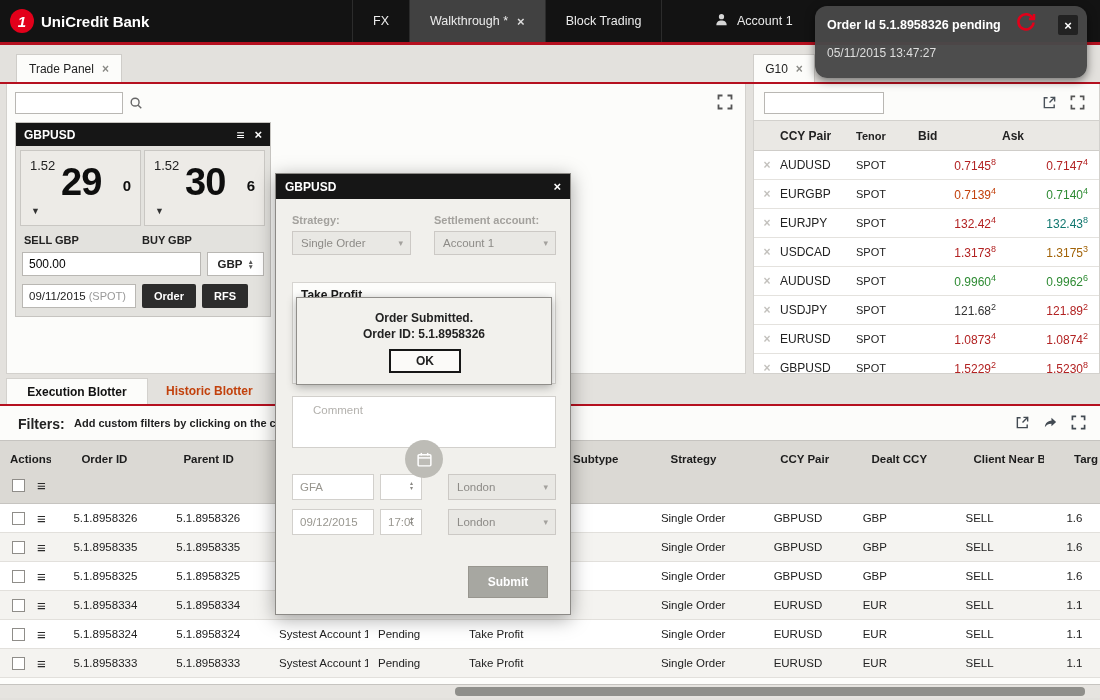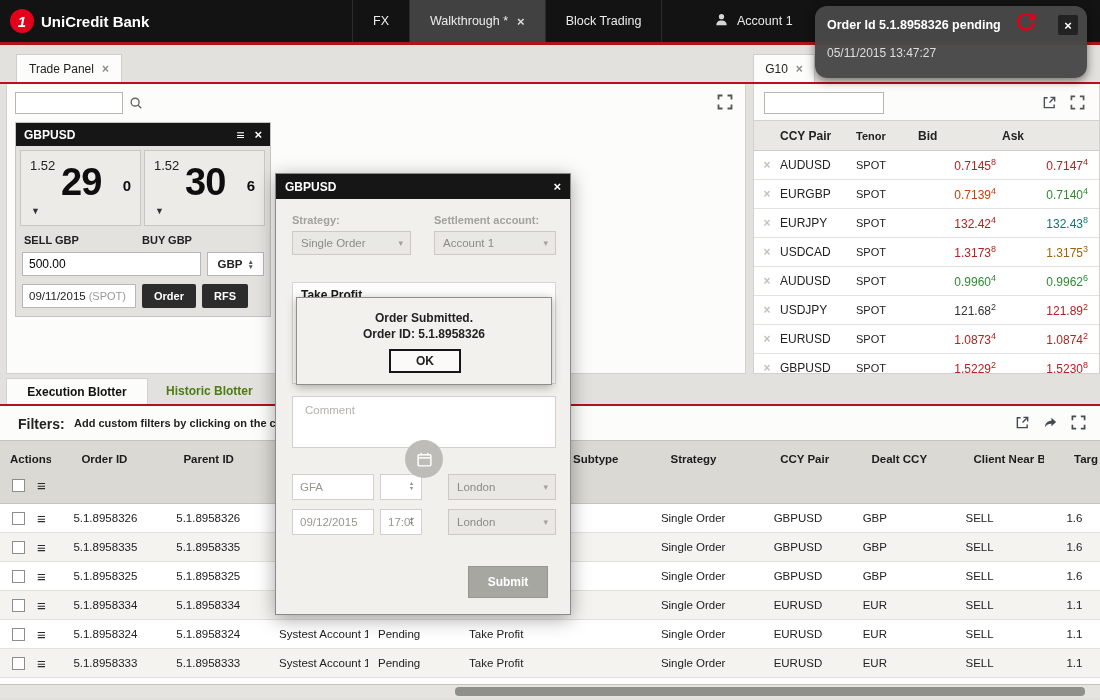--- a/index.html
+++ b/index.html
@@ -78,21 +78,21 @@
   .c-tenor{width:56px;font-size:11px;}
   .c-bid{width:84px;text-align:right;cursor:pointer;}
   .c-ask{width:92px;text-align:right;padding-right:12px;cursor:pointer;}
   .g10-head .c-bid{text-align:left;padding-left:6px;box-sizing:border-box;}
   .g10-head .c-ask{text-align:left;padding-left:6px;box-sizing:border-box;}
   .c-bid sup,.c-ask sup{font-size:9px;}
 
   
   #blotter{position:absolute;left:0;top:378px;width:1100px;height:322px;}
   #btab-active{position:absolute;left:6px;top:0;width:142px;height:26px;background:#fcfcfa;border:1px solid #d3d1cd;border-bottom:none;display:flex;align-items:center;justify-content:center;font-weight:bold;font-size:12px;color:#111;box-sizing:border-box;}
-  #btab-inactive{position:absolute;left:166px;top:0;height:26px;display:flex;align-items:center;font-weight:bold;font-size:12px;color:#4d7c0f;}
+  #btab-inactive{position:absolute;left:166px;top:0;height:26px;display:flex;align-items:center;font-weight:bold;font-size:12px;color:#c2410c;}
   #bredline{position:absolute;left:0;top:26px;height:2px;width:1100px;background:#b5101f;}
   #bfilters{position:absolute;left:0;top:28px;width:1100px;height:34px;background:#fcfcfa;}
   #bfilters .fl{position:absolute;left:18px;top:10px;font-weight:bold;font-size:14px;text-align:center;}
   #bfilters .fh{position:absolute;left:74px;top:11px;font-size:11px;font-weight:bold;color:#222;white-space:nowrap;}
   #bicons{position:absolute;right:14px;top:9px;display:flex;gap:13px;}
   #bheader{position:absolute;left:0;top:62px;width:1100px;height:64px;background:#dbd9d4;border-top:1px solid #c6c4c0;border-bottom:1px solid #c6c4c0;box-sizing:border-box;}
   .bcols{display:flex;padding-top:12px;font-weight:bold;font-size:11.5px;color:#1c1c1c;gap:20px;}
   .bc{padding-left:10px;box-sizing:border-box;overflow:hidden;white-space:nowrap;}
   .w-act{width:64px;} .w-oid{width:104px;} .w-pid{width:104px;} .w-acc{width:100px;}
   .w-st{width:92px;} .w-ty{width:96px;} .w-sub{width:98px;} .w-str{width:114px;}
@@ -114,21 +114,21 @@
   #modal-head .xi{font-weight:bold;font-size:13px;}
   .mlabel{position:absolute;font-size:11px;font-weight:bold;color:#a3a19d;}
   .mdd{position:absolute;height:24px;background:#e9e8e4;border:1px solid #ccc9c5;box-sizing:border-box;color:#8d8b87;font-size:11.5px;display:flex;align-items:center;padding:0 8px;cursor:pointer;}
   .mdd .caret{position:absolute;right:7px;color:#a3a19d;font-size:9px;}
   #tp-box{position:absolute;left:16px;top:108px;width:264px;height:102px;background:#fdfdfb;border:1px solid #d6d4d0;box-sizing:border-box;}
   #tp-box .tpl{position:absolute;left:8px;top:5px;font-weight:bold;font-size:12px;color:#1a1a1a;}
   #confirm{position:absolute;left:20px;top:123px;width:256px;height:88px;background:#f2f1ed;border:1px solid #908e8a;box-shadow:0 2px 9px rgba(0,0,0,.3);box-sizing:border-box;}
   #confirm .l1{position:absolute;top:13px;width:100%;text-align:center;font-weight:bold;font-size:12px;}
   #confirm .l2{position:absolute;top:29px;width:100%;text-align:center;font-weight:bold;font-size:12px;}
   #okbtn{position:absolute;left:92px;top:51px;width:72px;height:24px;background:#fbfaf8;border:2px solid #161616;font-weight:bold;font-size:12px;display:flex;align-items:center;justify-content:center;box-sizing:border-box;cursor:pointer;}
-  #comment{position:absolute;left:16px;top:222px;width:264px;height:52px;border:1px solid #d2d0cc;background:#fff;box-sizing:border-box;font-family:inherit;font-size:11.5px;padding:7px 12px;resize:none;color:#555;}
+  #comment{position:absolute;left:16px;top:222px;width:264px;height:52px;border:1px solid #d2d0cc;background:#fff;box-sizing:border-box;font-family:inherit;font-size:11.5px;padding:7px 20px;resize:none;color:#555;}
   #comment::placeholder{color:#b3b1ad;}
   #calcircle{position:absolute;left:129px;top:266px;width:38px;height:38px;border-radius:50%;background:#bdbcb6;display:flex;align-items:center;justify-content:center;z-index:5;}
   .minput{position:absolute;height:26px;background:#fff;border:1px solid #d2d0cc;box-sizing:border-box;color:#98968f;font-size:11.5px;padding:0 7px;font-family:inherit;}
   .stepper{position:absolute;display:flex;flex-direction:column;font-size:6px;color:#8a8884;line-height:5px;cursor:pointer;}
   #submit{position:absolute;left:192px;top:392px;width:80px;height:32px;background:#a7a7a1;color:#fff;font-weight:bold;font-size:12px;border:1px solid #98968f;display:flex;align-items:center;justify-content:center;box-sizing:border-box;cursor:pointer;}
 </style>
 </head>
 <body>
 
 <div id="topbar">

